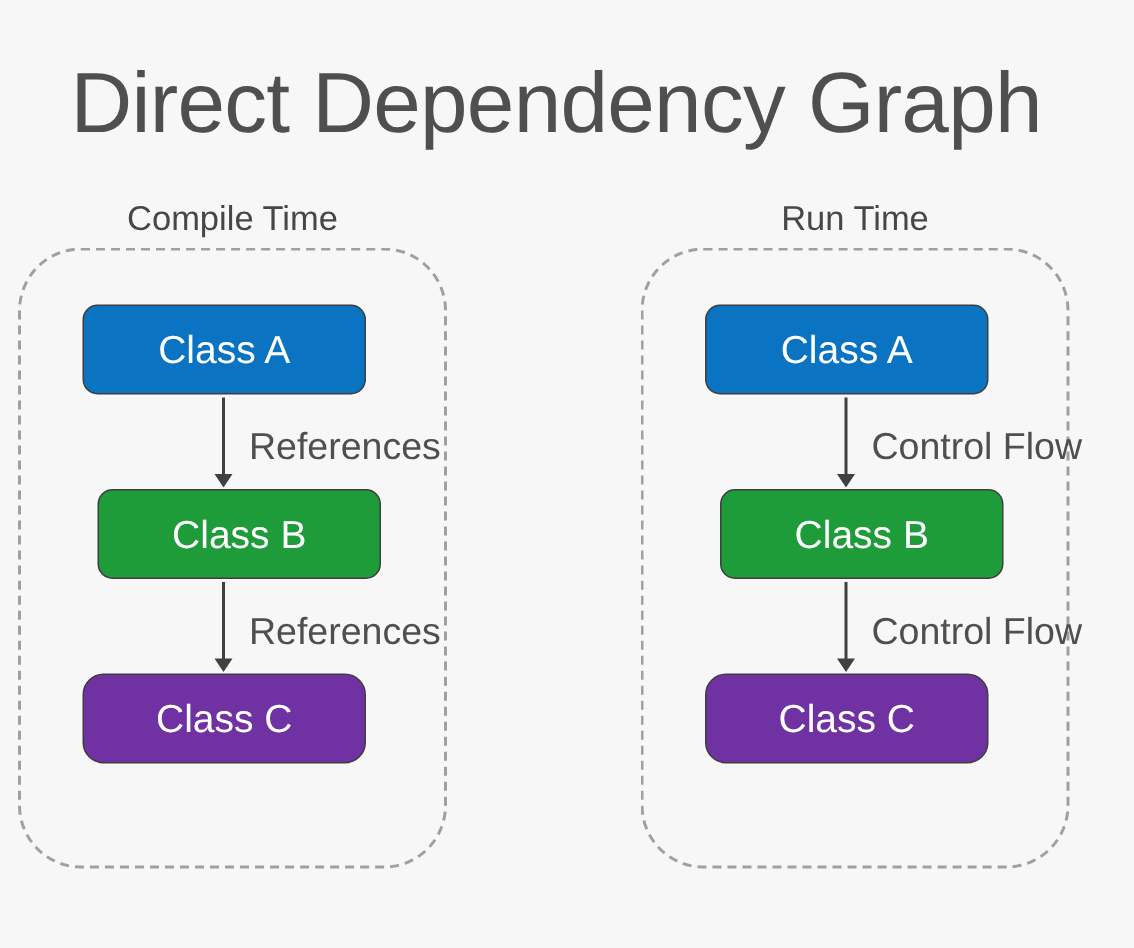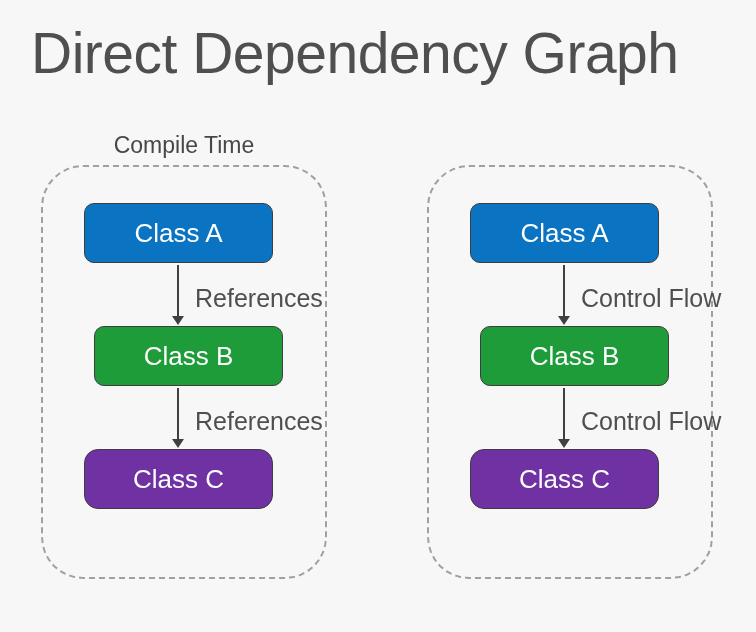--- a/index.html
+++ b/index.html
@@ -11,36 +11,36 @@
     position: relative;
     width: 756px;
     height: 632px;
     background: var(--background, #f7f7f7);
     overflow: hidden;
   }
   .title {
     position: absolute;
     left: 31px;
     top: 20px;
-    margin: 0;
+    margin: 16px;
     font-size: 57px;
     font-weight: 300;
     letter-spacing: -0.5px;
     color: var(--title-text, #4f4f4f);
     white-space: nowrap;
   }
   .group {
     position: absolute;
     top: 165px;
     width: 282px;
     height: 410px;
     border: 2px dashed var(--group-border, #a0a0a0);
     border-radius: 42px;
   }
-  .group-compile { left: 41px; }
+  .group-compile { left: 12px; }
   .group-run    { left: 427px; }
   .group-label {
     position: absolute;
     left: 0;
     right: 0;
     top: -35px;
     text-align: center;
     font-size: 23px;
     color: var(--label-text, #474747);
     white-space: nowrap;
@@ -116,20 +116,21 @@
     <div class="conn conn-2"></div>
     <div class="arrowhead head-2"></div>
     <div class="edge-label edge-label-2">References</div>
 
     <div class="node node-c">
       <span>Class C</span>
     </div>
   </section>
 
   <section class="group group-run">
+    <div class="group-label">Run Time</div>
 
     <div class="node node-a">
       <span>Class A</span>
     </div>
 
     <div class="conn conn-1"></div>
     <div class="arrowhead head-1"></div>
     <div class="edge-label edge-label-1">Control Flow</div>
 
     <div class="node node-b">

